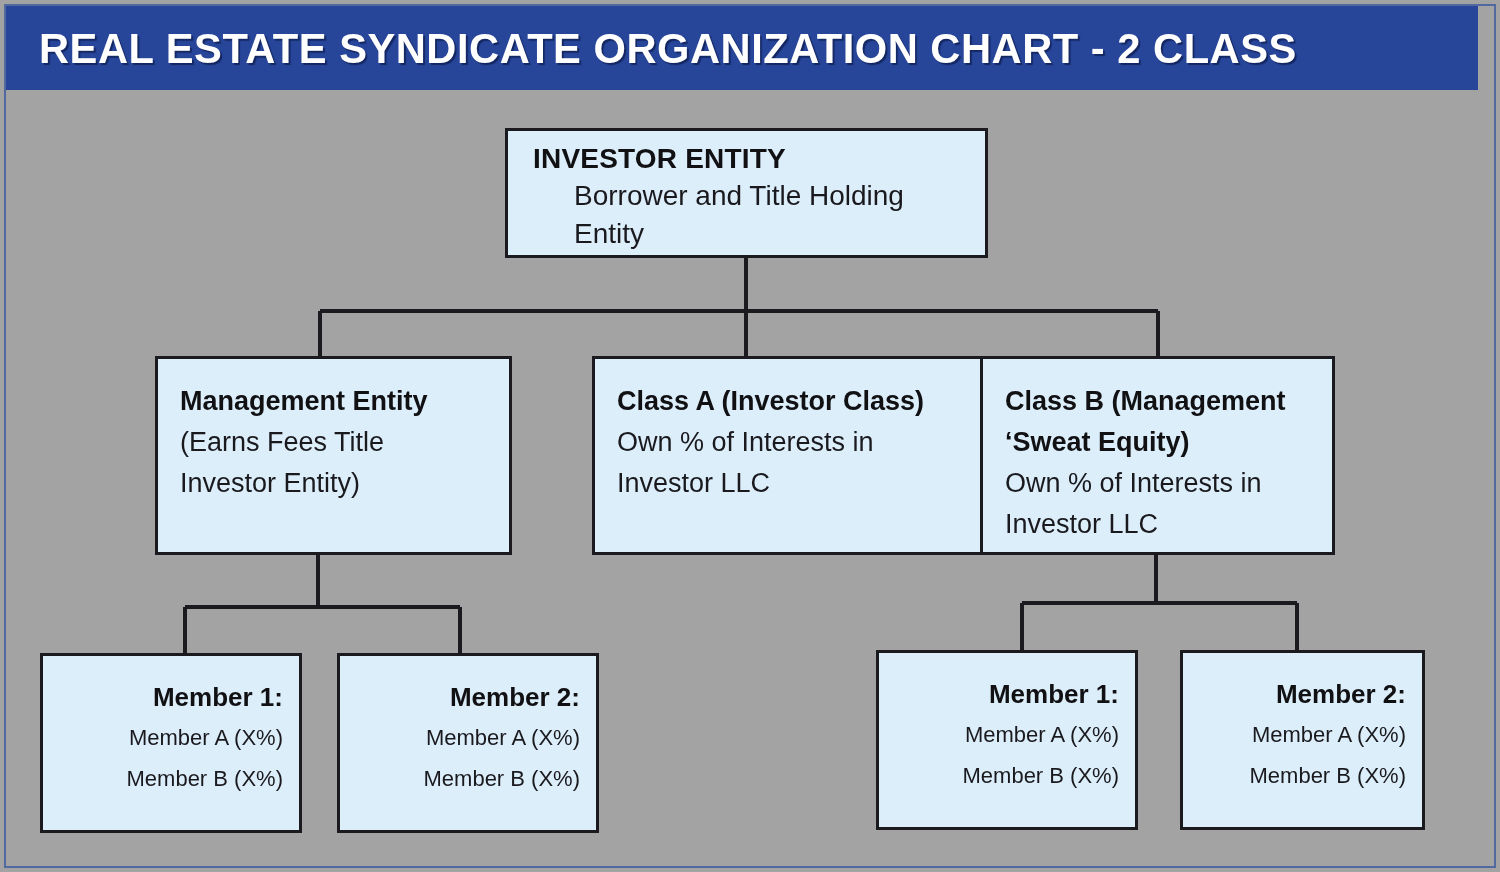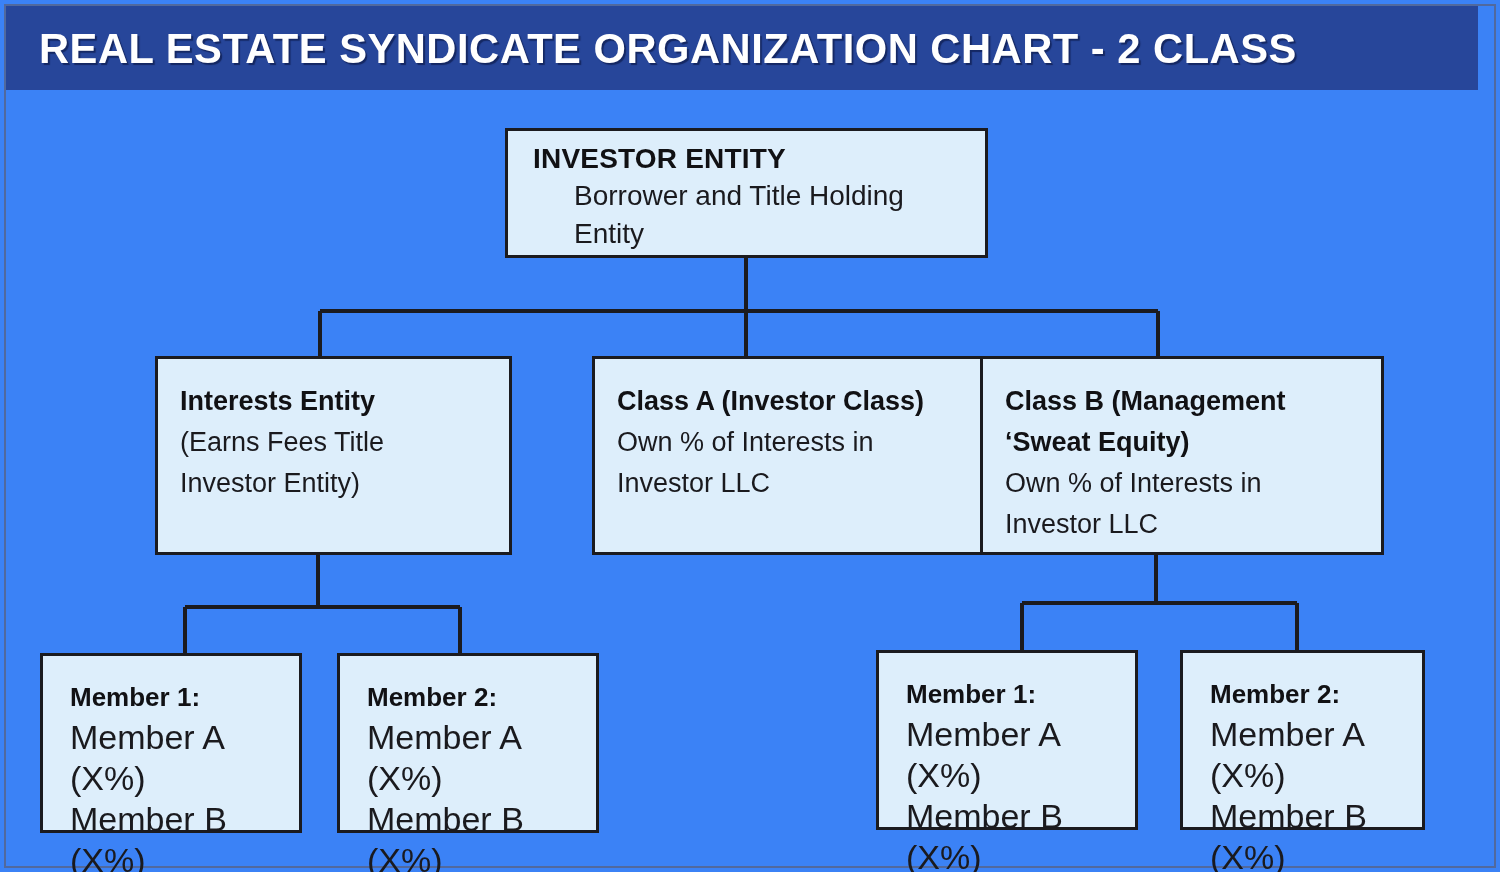--- a/index.html
+++ b/index.html
@@ -5,21 +5,21 @@
 <style>
   html, body {
     margin: 0;
     padding: 0;
     background: #ffffff;
   }
   #canvas {
     position: relative;
     width: 1500px;
     height: 872px;
-    background: #3b82f6;
+    background: #a3a3a3;
     overflow: hidden;
     font-family: "Liberation Sans", "DejaVu Sans", sans-serif;
     box-sizing: border-box;
   }
   
   #page-frame {
     position: absolute;
     left: 4px;
     top: 4px;
     width: 1492px;
@@ -100,31 +100,32 @@
     top: 356px;
     height: 199px;
     padding-top: 22px;
     padding-left: 22px;
   }
   .row2 .title { font-size: 27px; line-height: 41px; }
   .row2 .line  { font-size: 27px; line-height: 41px; }
 
   #node-management { left: 155px;  width: 357px; }
   #node-class-a    { left: 592px;  width: 412px; }
-  #node-class-b    { left: 980px;  width: 404px; }
+  #node-class-b    { left: 980px;  width: 355px; }
 
   
   .member {
     width: 262px;
     height: 180px;
     padding-top: 22px;
     padding-left: 27px;
+    text-align: right;
   }
   .member .title { font-size: 26px; line-height: 39px; }
-  .member .line  { font-size: 34px; line-height: 41px; }
+  .member .line  { font-size: 22px; line-height: 41px; }
 
   #node-m1 { left: 40px;   top: 653px; }
   #node-m2 { left: 337px;  top: 653px; }
   #node-m3 { left: 876px;  top: 650px; }
   #node-m4 { left: 1180px; top: 650px; width: 245px; }
 </style>
 </head>
 <body>
 
 <div id="canvas">
@@ -155,21 +156,21 @@
       <path d="M 1297 603 L 1297 650"></path>
     </g>
   </svg>
 
   <div class="node" id="node-root">
     <span class="title">INVESTOR ENTITY</span>
     <span class="line">Borrower and Title Holding Entity</span>
   </div>
 
   <div class="node row2" id="node-management">
-    <span class="title">Interests Entity</span>
+    <span class="title">Management Entity</span>
     <span class="line">(Earns Fees Title</span>
     <span class="line">Investor Entity)</span>
   </div>
 
   <div class="node row2" id="node-class-a">
     <span class="title">Class A (Investor Class)</span>
     <span class="line">Own % of Interests in</span>
     <span class="line">Investor LLC</span>
   </div>
 

